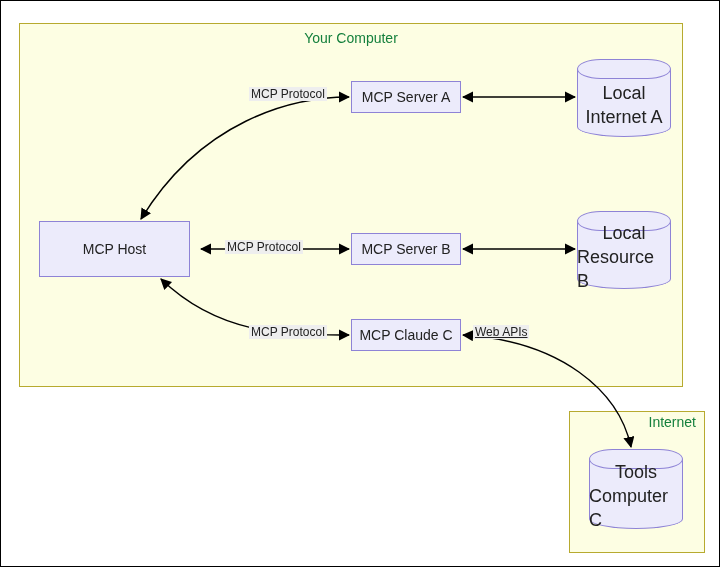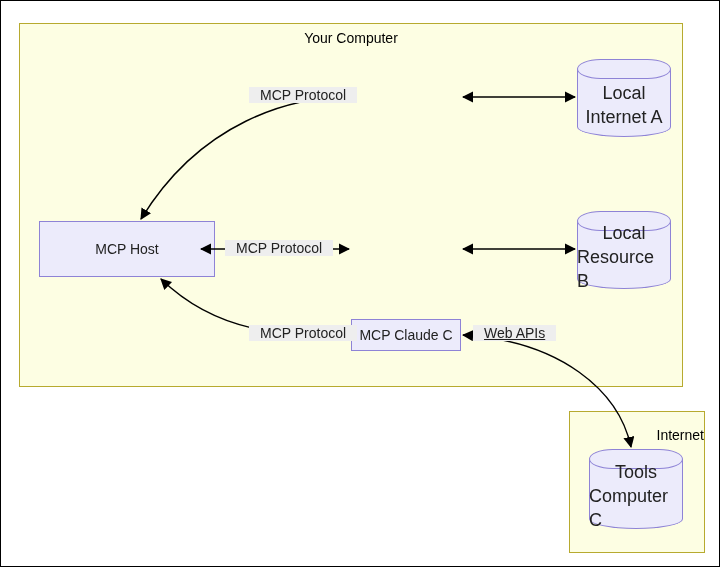--- a/index.html
+++ b/index.html
@@ -21,21 +21,21 @@
     background: #fff;
   }
   .container-box {
     position: absolute;
     background: #fdfee3;
     border: 1px solid #b7aa2f;
   }
   .container-label {
     position: absolute;
     font-size: 14px;
-    color: #000000;
+    color: #15803d;
     text-align: center;
     width: 100%;
   }
   .node-rect {
     position: absolute;
     background: #ecebfb;
     border: 1px solid #8e83d6;
     text-align: center;
     display: flex;
     flex-direction: column;
@@ -87,22 +87,22 @@
     flex-direction: column;
     justify-content: center;
     align-items: center;
     font-size: 18px;
     line-height: 1.35;
     z-index: 3;
   }
   .edge-label {
     position: absolute;
     background: #eeeeee;
-    font-size: 14px;
-    padding: 0 11px;
+    font-size: 12px;
+    padding: 0 2px;
     white-space: nowrap;
     z-index: 5;
   }
   svg.edges {
     position: absolute;
     left: 0; top: 0;
     width: 720px;
     height: 567px;
     pointer-events: none;
   }
@@ -110,28 +110,34 @@
 </head>
 <body>
 
 <div class="frame">
 
   <div class="container-box" style="left:18px; top:22px; width:662px; height:362px;">
     <div class="container-label" style="top:6px;">Your Computer</div>
   </div>
 
   <div class="container-box" style="left:568px; top:410px; width:134px; height:140px;">
-    <div class="container-label" style="top:15px; text-align:right; box-sizing:border-box;">Internet</div>
+    <div class="container-label" style="top:2px; text-align:right; padding-right:8px; box-sizing:border-box;">Internet</div>
   </div>
 
-  <div class="node-rect" style="left:38px; top:220px; width:176px; height:56px;">
+  <div class="node-rect" style="left:38px; top:220px; width:151px; height:56px;">
     <span>MCP Host</span>
   </div>
 
+  <div class="node-rect" style="left:350px; top:80px; width:110px; height:32px;">
+    <span>MCP Server A</span>
+  </div>
 
+  <div class="node-rect" style="left:350px; top:232px; width:110px; height:32px;">
+    <span>MCP Server B</span>
+  </div>
 
   <div class="node-rect" style="left:350px; top:318px; width:110px; height:32px;">
     <span>MCP Claude C</span>
   </div>
 
   <div class="cylinder" style="left:576px; top:58px; width:94px; height:78px;">
     <div class="cyl-body"></div>
     <div class="cyl-top"></div>
     <div class="cyl-bottom"></div>
     <div class="cyl-label">

